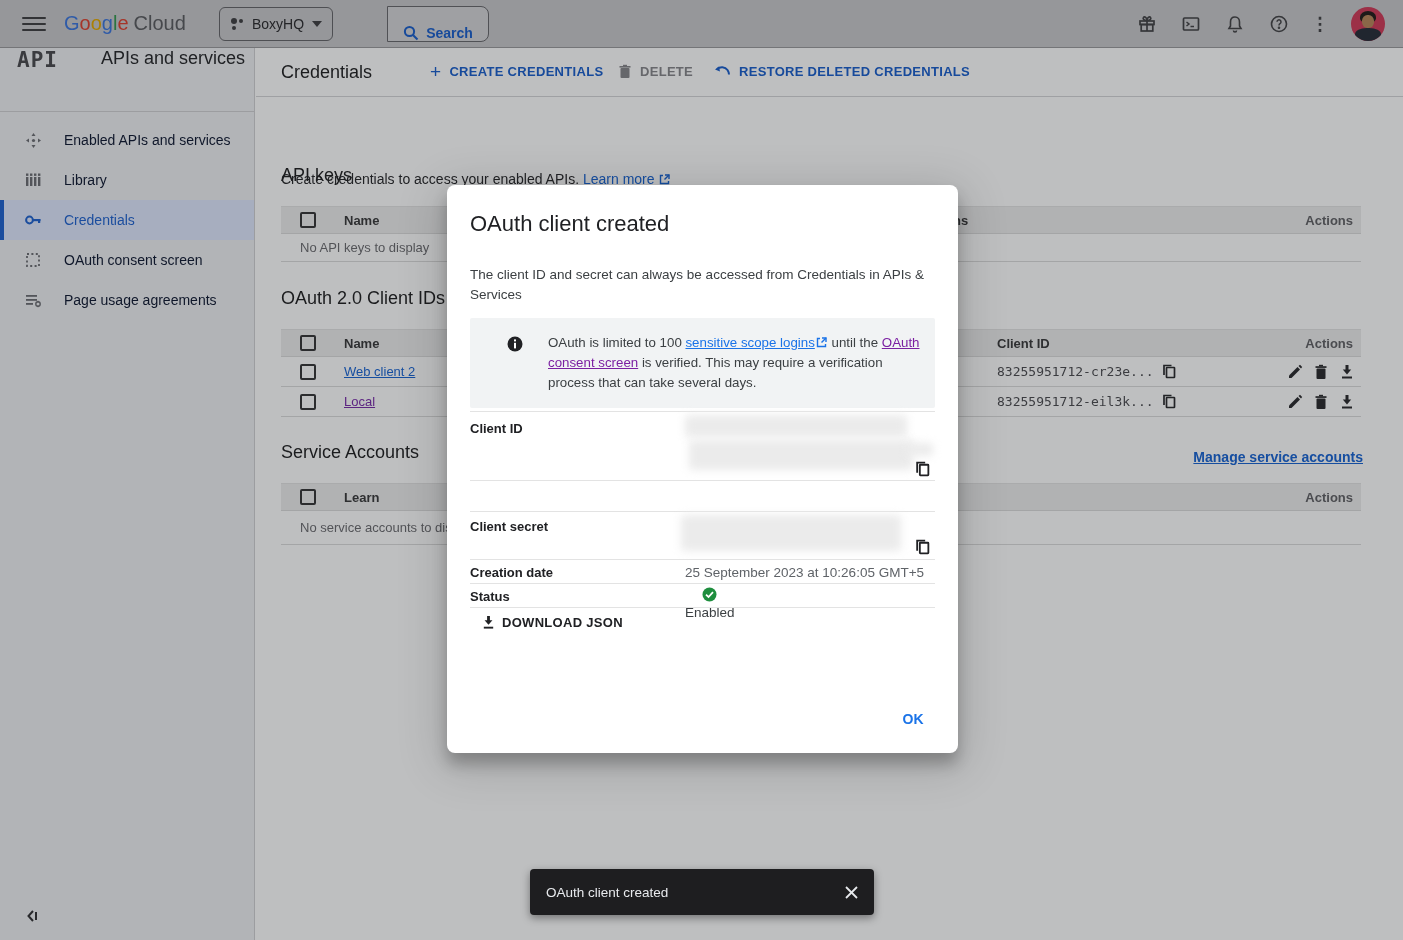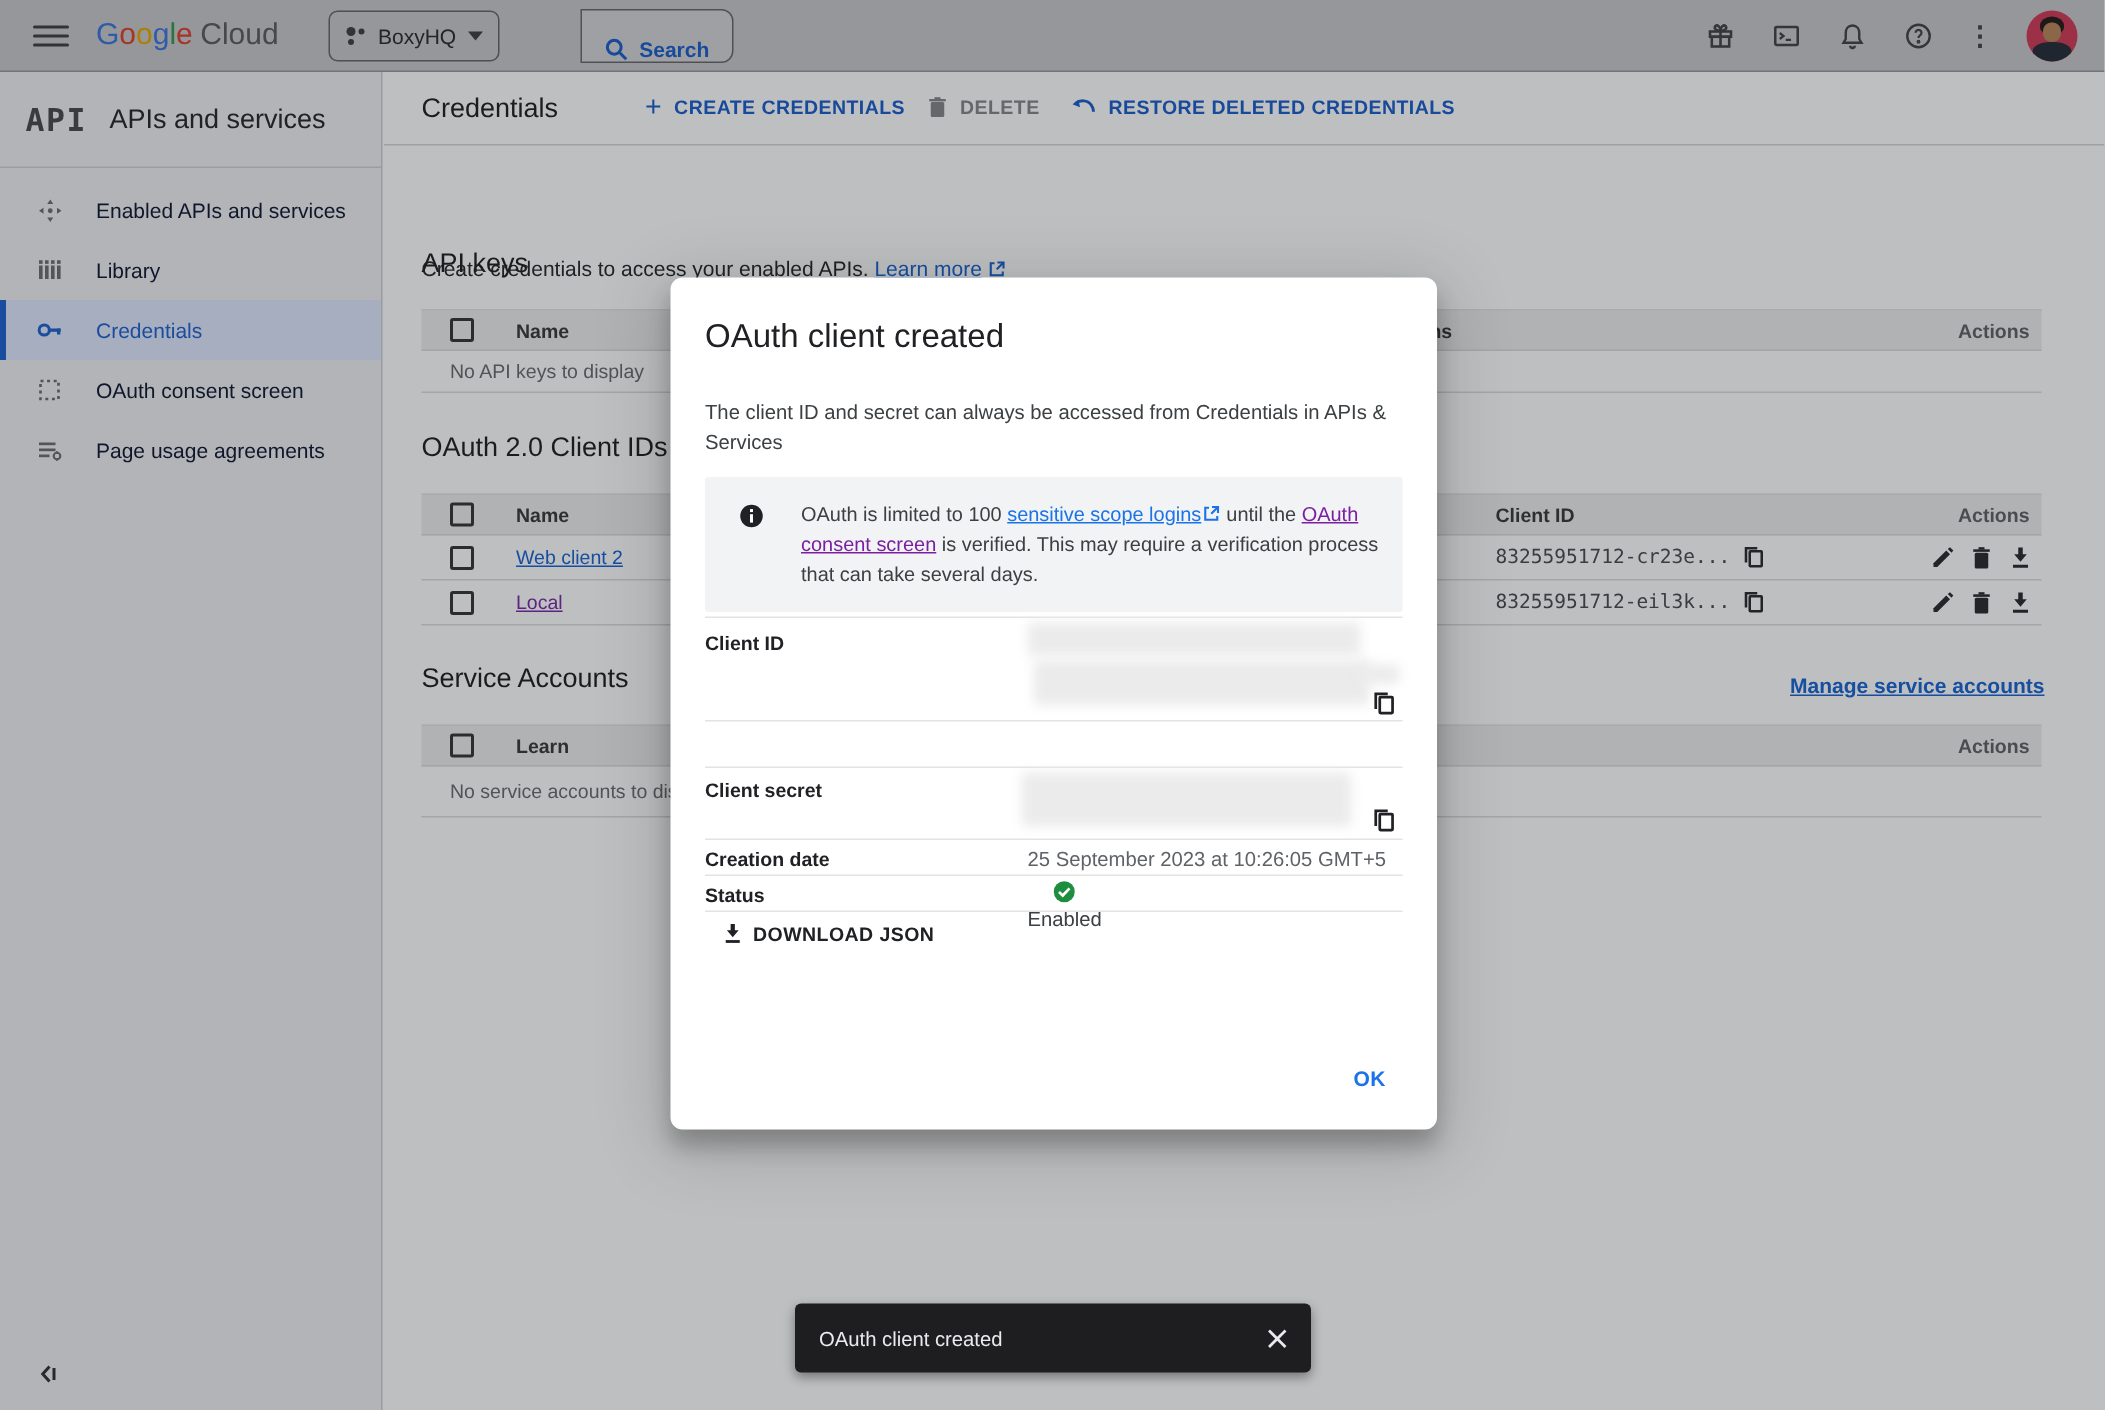--- a/index.html
+++ b/index.html
@@ -52,21 +52,21 @@
   .avatar { width:34px; height:34px; border-radius:50%; background:#9c3047; margin:0 18px 0 4px; position:relative; overflow:hidden; cursor:pointer;}
   .avatar .hair{position:absolute;left:9px;top:4px;width:16px;height:12px;border-radius:50% 50% 40% 40%;background:#1d1a19;}
   .avatar .face{position:absolute;left:11px;top:8px;width:12px;height:13px;border-radius:45%;background:#8a6748;}
   .avatar .shirt{position:absolute;left:4px;top:21px;width:26px;height:14px;border-radius:45% 45% 0 0;background:#20262f;}
 
   
   .sidebar {
     position:absolute; left:0; top:48px; width:255px; bottom:0;
     background:#b2b4b7; border-right:1px solid #9c9da0;
   }
-  .sb-head { height:64px; border-bottom:1px solid #9c9da0; display:flex; align-items:center;}
+  .sb-head { height:64px; border-bottom:1px solid #9c9da0; display:flex; align-items:flex-start;gap:28px;}
   .api-logo { margin-left:17px; font-family:"DejaVu Sans Mono", monospace; font-weight:bold; font-size:21px; color:#3a3b3f; letter-spacing:1px;}
   .sb-title { margin-left:15px; font-size:18px; color:#202225;}
   .sb-items { padding-top:8px;}
   .sb-item { height:40px; display:flex; align-items:center; cursor:pointer; position:relative; color:#0f172a; font-size:14px;}
   .sb-item .sico { width:18px; height:18px; margin-left:24px; color:#53555a; display:flex; align-items:center; justify-content:center;}
   .sb-item .lbl { margin-left:22px;}
   .sb-item.sel { background:#a7aebf; color:#1b4d9e;}
   .sb-item.sel .sico { color:#1b4d9e;}
   .sb-item.sel::before { content:""; position:absolute; left:0; top:0; bottom:0; width:4px; background:#1b4d9e;}
   .collapse { position:absolute; left:24px; bottom:16px; color:#28292c; cursor:pointer;}
@@ -108,21 +108,21 @@
 
   
   .modal {
     position:absolute; left:447px; top:185px; width:511px; height:568px;
     background:#ffffff; border-radius:8px; z-index:10;
     box-shadow:0 11px 15px rgba(0,0,0,.24), 0 9px 46px 8px rgba(0,0,0,.14);
     color:#202124;
   }
   .m-title { position:absolute; left:23px; top:26px; font-size:22px; color:#202124;}
   .m-body { position:absolute; left:23px; top:80px; width:455px; font-size:13.5px; line-height:20px; color:#3c4043;}
-  .m-notice { position:absolute; left:23px; top:133px; width:465px; background:#f1f3f4; border-radius:2px; padding:15px 14px 15px 23px; display:flex;}
+  .m-notice { position:absolute; left:23px; top:133px; width:465px; background:#f1f3f4; border-radius:2px; padding:15px 14px 15px 37px; display:flex;}
   .m-notice .n-icon { flex:0 0 16px; margin-top:3px;}
   .m-notice .n-text { margin-left:25px; width:390px; font-size:13.3px; line-height:20px; color:#3c4043;}
   .m-notice a { cursor:pointer;}
   .lnk-blue { color:#1a73e8; text-decoration:underline;}
   .lnk-purple { color:#7b1fa2; text-decoration:underline;}
   .ext-ic { display:inline-block; vertical-align:-1px; margin:0 1px;}
   .m-div { position:absolute; left:23px; right:23px; height:1px; background:#e3e3e3;}
   .f-label { position:absolute; left:23px; font-size:13px; font-weight:bold; color:#202124;}
   .blur-blob { position:absolute; background:#ebebeb; filter:blur(4px); border-radius:3px;}
   .m-copy { position:absolute; color:#202124; cursor:pointer;}

